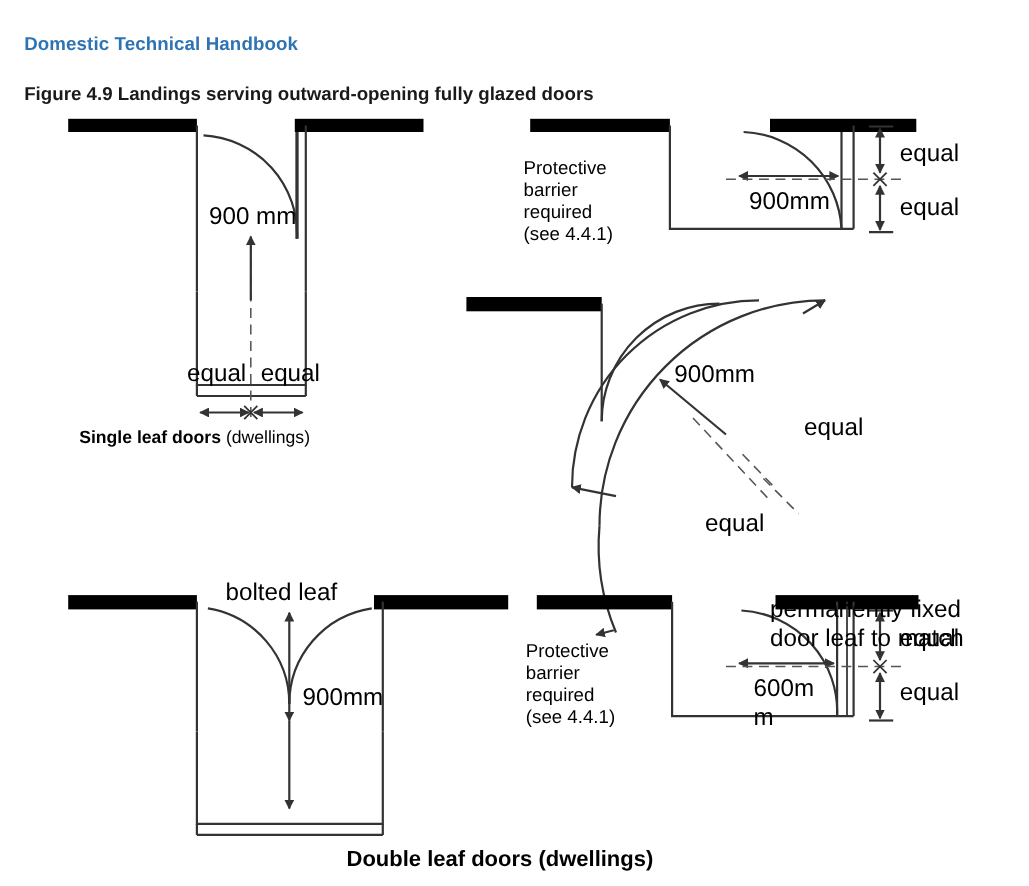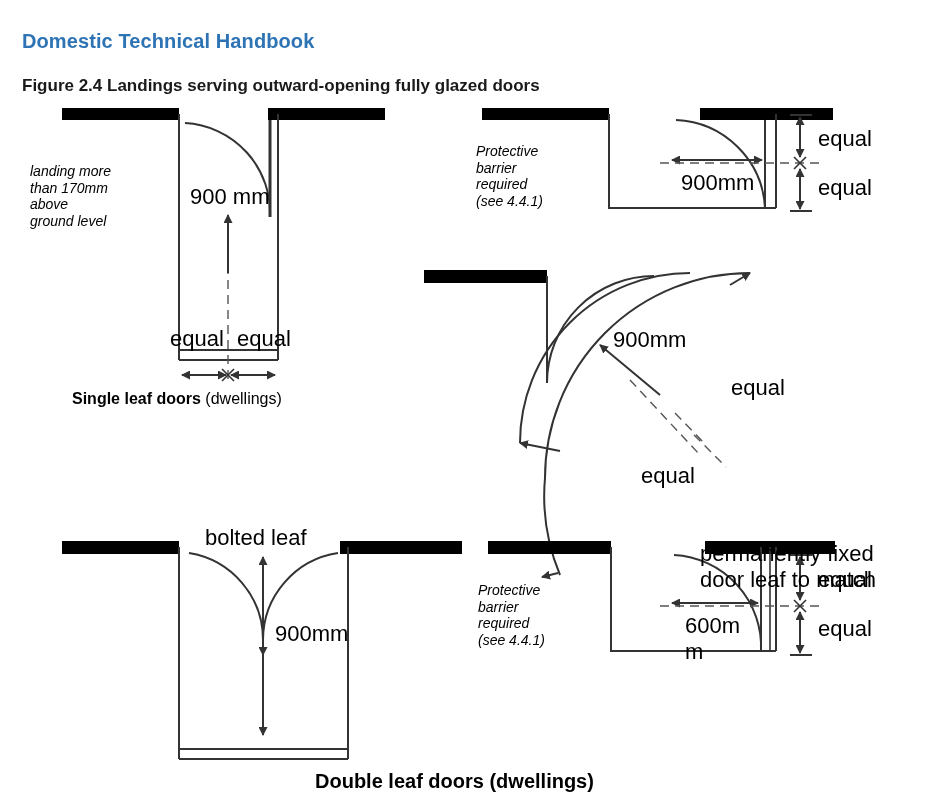--- a/index.html
+++ b/index.html
@@ -24,21 +24,21 @@
     position: absolute;
     top: 30px;
     left: 22px;
     right: 22px;
     height: 24px;
   }
   .header-left {
     position: absolute;
     left: 0;
     top: 0;
-    font-size: 20px;
+    font-size: 17px;
     font-weight: bold;
     color: #2e74b5;
     letter-spacing: 0.1px;
   }
   .header-right {
     position: absolute;
     right: 0;
     top: 0;
     font-size: 17px;
     font-weight: bold;
@@ -67,22 +67,21 @@
   }
   
   .lbl {
     position: absolute;
     font-family: "Liberation Sans", sans-serif;
     color: #000000;
     white-space: pre;
     line-height: 1.18;
   }
   .lbl-hand {
-    font-size: 14px;
-    font-style: italic;
+    font-size: 17px;
   }
   .lbl-dim {
     font-size: 22px;
   }
   .lbl-title {
     font-size: 16px;
     font-weight: bold;
   }
   .lbl-title span.reg {
     font-weight: normal;
@@ -95,21 +94,21 @@
 </style>
 </head>
 <body>
 
 <div class="page">
 
   <div class="header">
     <div class="header-left">Domestic Technical Handbook</div>
   </div>
 
-  <div class="fig-caption">Figure 2.4 Landings serving outward-opening fully glazed doors</div>
+  <div class="fig-caption">Figure 4.9 Landings serving outward-opening fully glazed doors</div>
 
   <div class="canvas">
 
     <svg width="935" height="710" viewBox="0 0 935 710" xmlns="http://www.w3.org/2000/svg">
       <defs>
         <marker id="arrHead" markerWidth="9" markerHeight="9" refX="8" refY="4.5" orient="auto" markerUnits="userSpaceOnUse">
           <path d="M0,0 L9,4.5 L0,9 z" fill="#333333"></path>
         </marker>
         <marker id="arrTail" markerWidth="9" markerHeight="9" refX="1" refY="4.5" orient="auto" markerUnits="userSpaceOnUse">
           <path d="M9,0 L0,4.5 L9,9 z" fill="#333333"></path>
@@ -215,24 +214,20 @@
         <path d="M800 462 L800 505" marker-start="url(#arrTail)" marker-end="url(#arrHead)"></path>
         <path d="M800 517 L800 558" marker-start="url(#arrTail)" marker-end="url(#arrHead)"></path>
         <path d="M794 505 L806 517" stroke-width="1.6"></path>
         <path d="M794 517 L806 505" stroke-width="1.6"></path>
         <path d="M790 460 L812 460" stroke-width="2"></path>
         <path d="M790 560 L812 560" stroke-width="2"></path>
 
       </g>
     </svg>
 
-    <div class="lbl lbl-hand" style="left:30px; top:68px;">landing more
-than 170mm
-above
-ground level</div>
 
     <div class="lbl lbl-dim" style="left:190px; top:89px;">900 mm</div>
 
     <div class="lbl lbl-dim" style="left:170px; top:231px;">equal</div>
     <div class="lbl lbl-dim" style="left:237px; top:231px;">equal</div>
 
     <div class="lbl lbl-title" style="left:72px; top:295px;"><span>Single leaf doors</span><span class="reg"> (dwellings)</span></div>
 
     <div class="lbl lbl-hand" style="left:476px; top:48px;">Protective
 barrier

